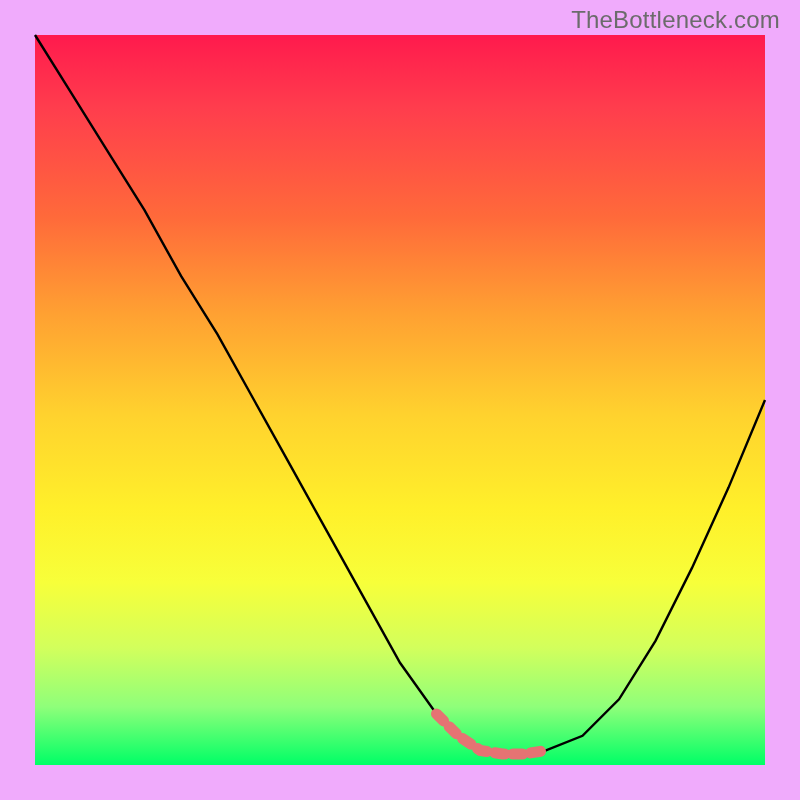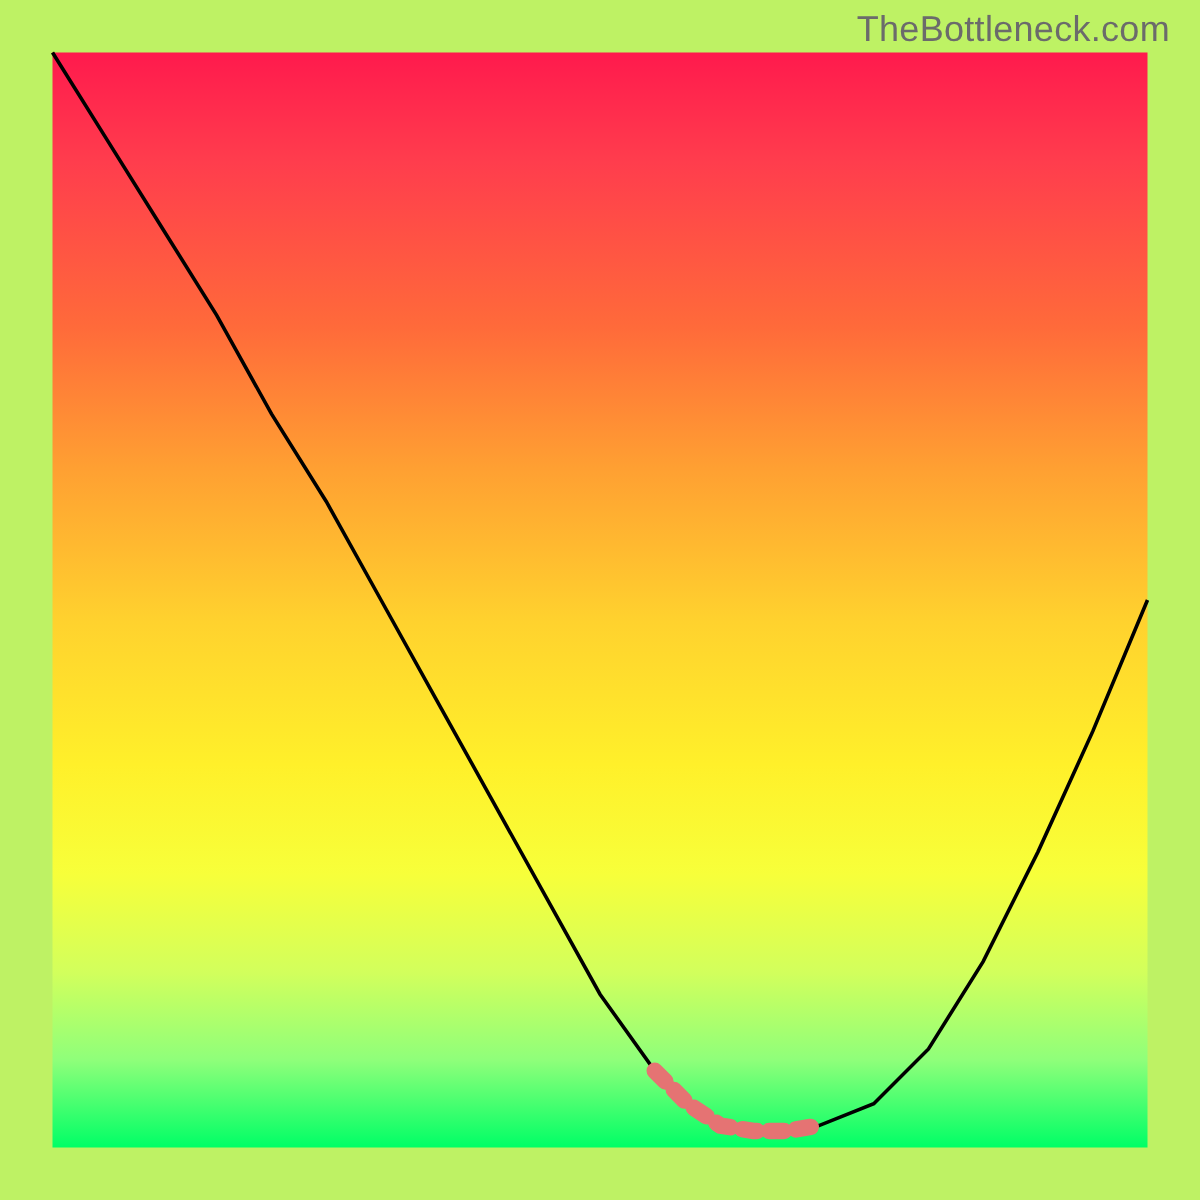--- a/index.html
+++ b/index.html
@@ -8,21 +8,21 @@
     width: 800px;
     height: 800px;
     background: #000;
     overflow: hidden;
     font-family: Arial, Helvetica, sans-serif;
   }
   .frame {
     position: relative;
     width: 800px;
     height: 800px;
-    background: #bef264;
+    background: #f0abfc;
     text-align: right;
   }
   .plot-area {
     position: absolute;
     left: 35px;
     top: 35px;
     width: 730px;
     height: 730px;
     background: linear-gradient(to bottom,
       #ff1a4d 0%,

